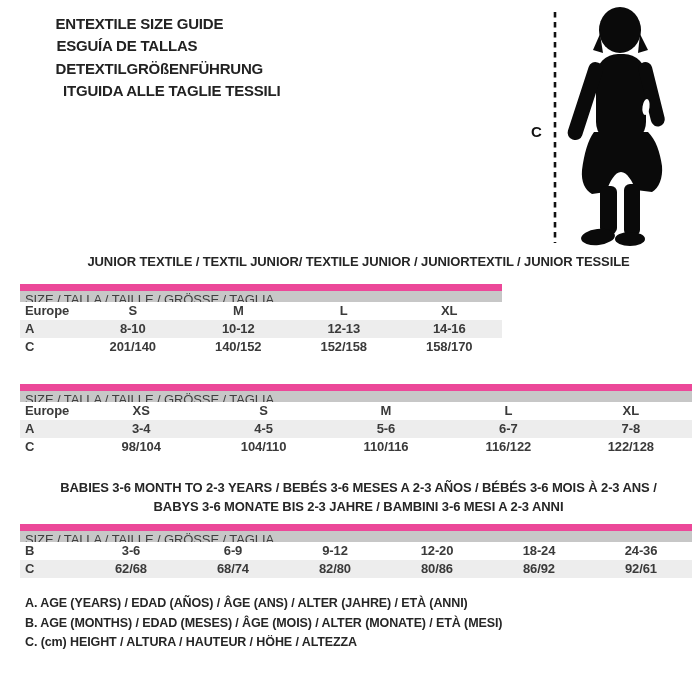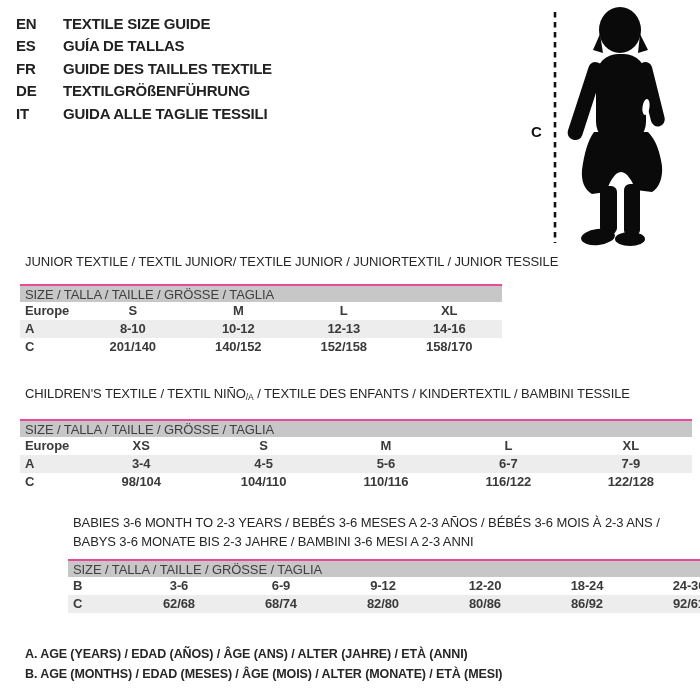--- a/index.html
+++ b/index.html
@@ -8,69 +8,65 @@
     --text:#3a3a3a;
     --silhouette:#0a0a0a;
   }
   *{box-sizing:border-box;}
   html,body{margin:0;padding:0;background:#fff;}
   .page{
     position:relative;width:700px;height:700px;background:#fff;overflow:hidden;
     font-family:"Liberation Sans","DejaVu Sans",sans-serif;color:var(--text);
   }
   
-  .lang-list{position:absolute;left:16px;top:13px;}
+  .lang-list{position:absolute;left:29px;top:13px;text-align:right;}
   .lang-row{display:flex;font-weight:700;font-size:15px;line-height:22.4px;letter-spacing:-0.2px;color:#222;}
   .lang-code{width:47px;}
   
   .figure{position:absolute;left:515px;top:0;width:185px;height:250px;}
   .figure svg{display:block;}
   .height-label{position:absolute;left:16px;top:123px;font-weight:700;font-size:15px;color:#111;}
   
   .content{position:absolute;left:20px;top:252px;width:672px;}
-  .section-title{font-weight:400;font-size:13px;letter-spacing:-0.1px;color:#262626;line-height:19px;margin-left:5px;}
+  .section-title{font-weight:700;font-size:13px;letter-spacing:-0.1px;color:#262626;line-height:19px;margin-left:5px;text-align:center;}
   .section-title .sub{font-size:8.5px;vertical-align:-2px;}
   .sec1 .section-title{margin-bottom:13px;}
   .sec2{margin-top:28px;}
   .sec2 .tbl{margin-top:12px;}
-  .sec3{margin-top:22px;margin-left:48px;}
+  .sec3{margin-top:22px;}
   .sec3 .tbl{margin-top:8px;}
   .tbl-junior{width:482px;}
   .tbl-children,.tbl-babies{width:672px;}
   .table-head{
-    background:var(--header-bar);border-top:2px solid #ec4899;
+    background:var(--header-bar);border-top:7px solid #ec4899;
     font-size:13px;color:#3f3f3f;height:18px;line-height:17px;padding-left:5px;
     letter-spacing:-0.1px;white-space:nowrap;overflow:hidden;
   }
   table{width:100%;border-collapse:collapse;table-layout:fixed;}
   td{font-size:13px;color:var(--text);height:18px;line-height:18px;text-align:center;padding:0;white-space:nowrap;letter-spacing:-0.1px;font-weight:bold;}
   td.label{text-align:left;padding-left:5px;}
   tr.shaded{background:var(--row-shade);}
   col.col-label{width:60px;}
   
-  .legend{margin-top:32px;margin-left:5px;}
+  .legend{margin-top:16px;margin-left:5px;}
   .legend-line{font-weight:700;font-size:12.5px;line-height:19.5px;color:#262626;letter-spacing:-0.1px;}
 </style>
 </head>
 <body>
 
 <div class="page">
 
   <div class="lang-list">
       <div class="lang-row">
         <span class="lang-code">EN</span>
         <span class="lang-title">TEXTILE SIZE GUIDE</span>
       </div>
       <div class="lang-row">
         <span class="lang-code">ES</span>
         <span class="lang-title">GUÍA DE TALLAS</span>
-      </div>
-      <div class="lang-row">
-        <span class="lang-code">FR</span>
-        <span class="lang-title">GUIDE DES TAILLES TEXTILE</span>
       </div>
       <div class="lang-row">
         <span class="lang-code">DE</span>
         <span class="lang-title">TEXTILGRÖßENFÜHRUNG</span>
       </div>
       <div class="lang-row">
         <span class="lang-code">IT</span>
         <span class="lang-title">GUIDA ALLE TAGLIE TESSILI</span>
       </div>
     </div>
@@ -129,23 +125,20 @@
                 <td>140/152</td>
                 <td>152/158</td>
                 <td>158/170</td>
               </tr>
             </tbody>
         </table>
       </div>
     </section>
 
     <section class="size-section sec2">
-      <div class="section-title">
-          <div class="title-line"><span>CHILDREN'S TEXTILE / TEXTIL NIÑO</span><span class="sub">/A</span><span> / TEXTILE DES ENFANTS / KINDERTEXTIL / BAMBINI TESSILE</span></div>
-        </div>
       <div class="tbl tbl-children">
         <div class="table-head">SIZE / TALLA / TAILLE / GRÖSSE / TAGLIA</div>
         <table>
           <colgroup>
               <col class="col-label">
             </colgroup>
           <tbody>
               <tr>
                 <td class="label">Europe</td>
                 <td>XS</td>
@@ -153,21 +146,21 @@
                 <td>M</td>
                 <td>L</td>
                 <td>XL</td>
               </tr>
               <tr class="shaded">
                 <td class="label">A</td>
                 <td>3-4</td>
                 <td>4-5</td>
                 <td>5-6</td>
                 <td>6-7</td>
-                <td>7-9</td>
+                <td>7-8</td>
               </tr>
               <tr>
                 <td class="label">C</td>
                 <td>98/104</td>
                 <td>104/110</td>
                 <td>110/116</td>
                 <td>116/122</td>
                 <td>122/128</td>
               </tr>
             </tbody>
@@ -206,16 +199,17 @@
                 <td>92/61</td>
               </tr>
             </tbody>
         </table>
       </div>
     </section>
 
     <div class="legend">
         <div class="legend-line">A. AGE (YEARS) / EDAD (AÑOS) / ÂGE (ANS) / ALTER (JAHRE) / ETÀ (ANNI)</div>
         <div class="legend-line">B. AGE (MONTHS) / EDAD (MESES) / ÂGE (MOIS) / ALTER (MONATE) / ETÀ (MESI)</div>
+        <div class="legend-line">C. (cm) HEIGHT / ALTURA / HAUTEUR / HÖHE / ALTEZZA</div>
       </div>
 
   </div>
 </div>
 
 </body></html>

